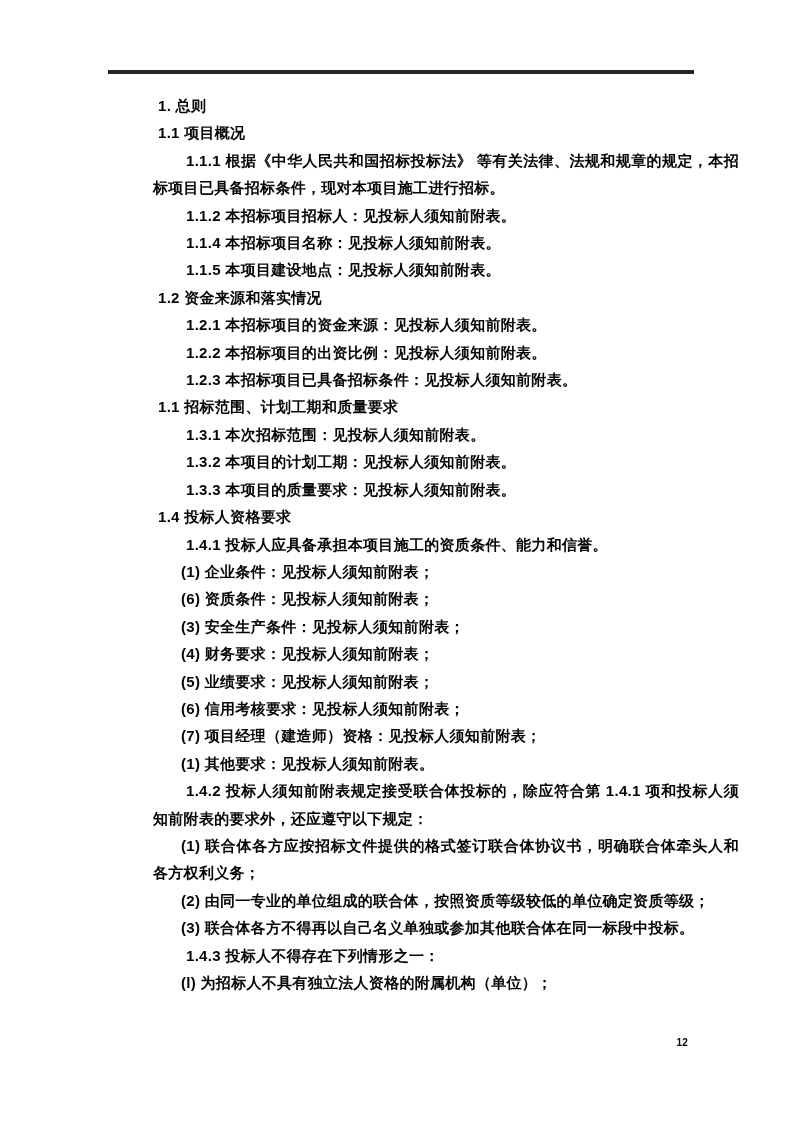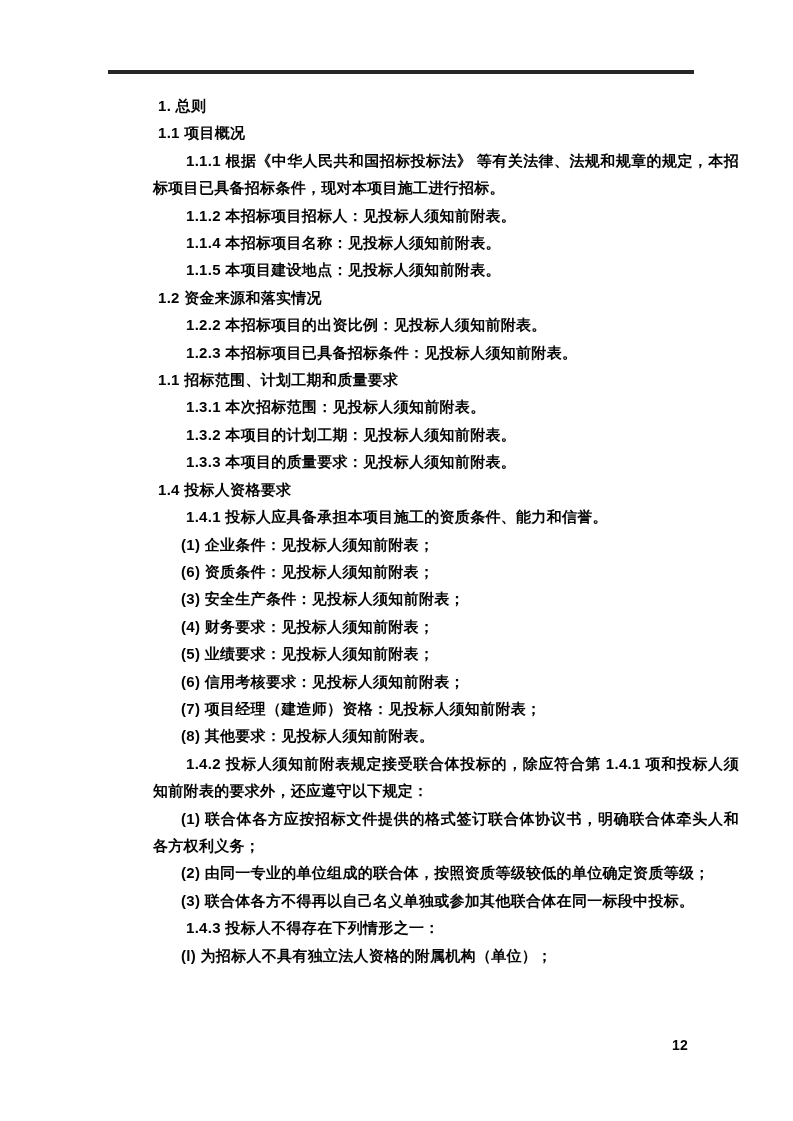--- a/index.html
+++ b/index.html
@@ -51,54 +51,55 @@
   .para.clause {
     text-indent: 33px;
   }
   .para.list-item {
     text-indent: 28px;
   }
   .page-number {
     position: absolute;
     top: 1037px;
     right: 105px;
-    font-size: 14px;
+    font-size: 10px;
     font-weight: 700;
     letter-spacing: 0.2px;
   }
 </style>
 </head>
 <body>
 
 <div class="page">
   <div class="header-rule"></div>
   <div class="doc-body">
       <p class="para heading lvl1">1. 总则</p>
       <p class="para heading lvl2">1.1 项目概况</p>
       <p class="para clause">1.1.1 根据《中华人民共和国招标投标法》 等有关法律、法规和规章的规定，本招标项目已具备招标条件，现对本项目施工进行招标。</p>
       <p class="para clause">1.1.2 本招标项目招标人：见投标人须知前附表。</p>
       <p class="para clause">1.1.4 本招标项目名称：见投标人须知前附表。</p>
       <p class="para clause">1.1.5 本项目建设地点：见投标人须知前附表。</p>
       <p class="para heading lvl2">1.2 资金来源和落实情况</p>
+      <p class="para clause">1.2.1 本招标项目的资金来源：见投标人须知前附表。</p>
       <p class="para clause">1.2.2 本招标项目的出资比例：见投标人须知前附表。</p>
       <p class="para clause">1.2.3 本招标项目已具备招标条件：见投标人须知前附表。</p>
       <p class="para heading lvl2">1.1 招标范围、计划工期和质量要求</p>
       <p class="para clause">1.3.1 本次招标范围：见投标人须知前附表。</p>
       <p class="para clause">1.3.2 本项目的计划工期：见投标人须知前附表。</p>
       <p class="para clause">1.3.3 本项目的质量要求：见投标人须知前附表。</p>
       <p class="para heading lvl2">1.4 投标人资格要求</p>
       <p class="para clause">1.4.1 投标人应具备承担本项目施工的资质条件、能力和信誉。</p>
       <p class="para list-item">(1) 企业条件：见投标人须知前附表；</p>
       <p class="para list-item">(6) 资质条件：见投标人须知前附表；</p>
       <p class="para list-item">(3) 安全生产条件：见投标人须知前附表；</p>
       <p class="para list-item">(4) 财务要求：见投标人须知前附表；</p>
       <p class="para list-item">(5) 业绩要求：见投标人须知前附表；</p>
       <p class="para list-item">(6) 信用考核要求：见投标人须知前附表；</p>
       <p class="para list-item">(7) 项目经理（建造师）资格：见投标人须知前附表；</p>
-      <p class="para list-item">(8) 其他要求：见投标人须知前附表。</p>
+      <p class="para list-item">(1) 其他要求：见投标人须知前附表。</p>
       <p class="para clause">1.4.2 投标人须知前附表规定接受联合体投标的，除应符合第 1.4.1 项和投标人须知前附表的要求外，还应遵守以下规定：</p>
       <p class="para list-item">(1) 联合体各方应按招标文件提供的格式签订联合体协议书，明确联合体牵头人和各方权利义务；</p>
       <p class="para list-item">(2) 由同一专业的单位组成的联合体，按照资质等级较低的单位确定资质等级；</p>
       <p class="para list-item">(3) 联合体各方不得再以自己名义单独或参加其他联合体在同一标段中投标。</p>
       <p class="para clause">1.4.3 投标人不得存在下列情形之一：</p>
       <p class="para list-item">(l) 为招标人不具有独立法人资格的附属机构（单位）；</p>
     </div>
   <div class="page-number">12</div>
 </div>
 

